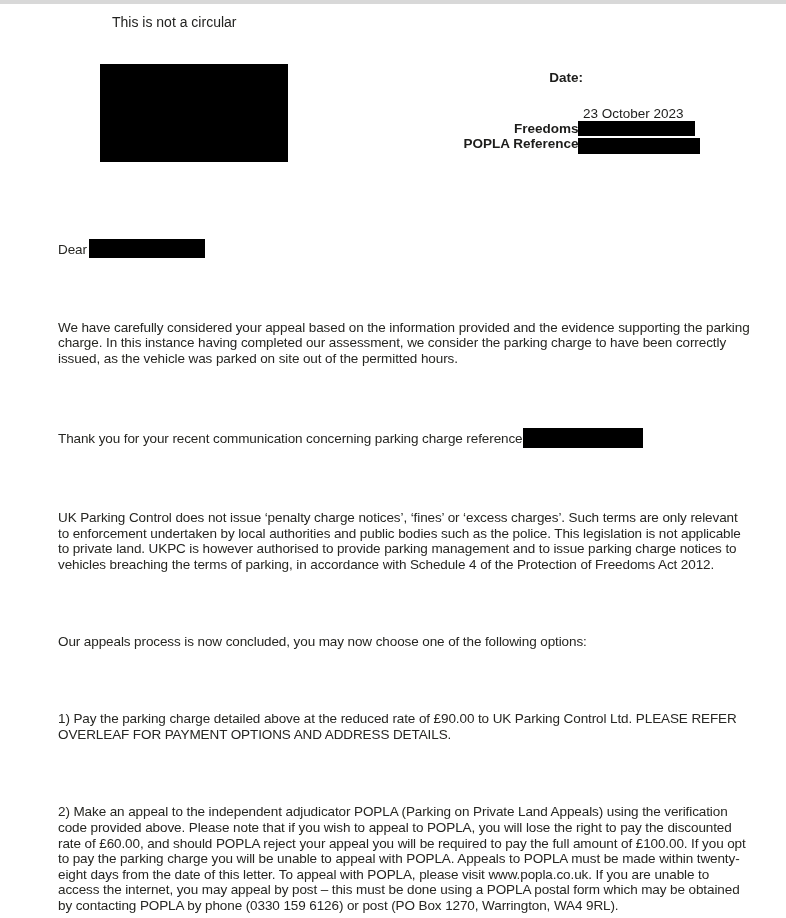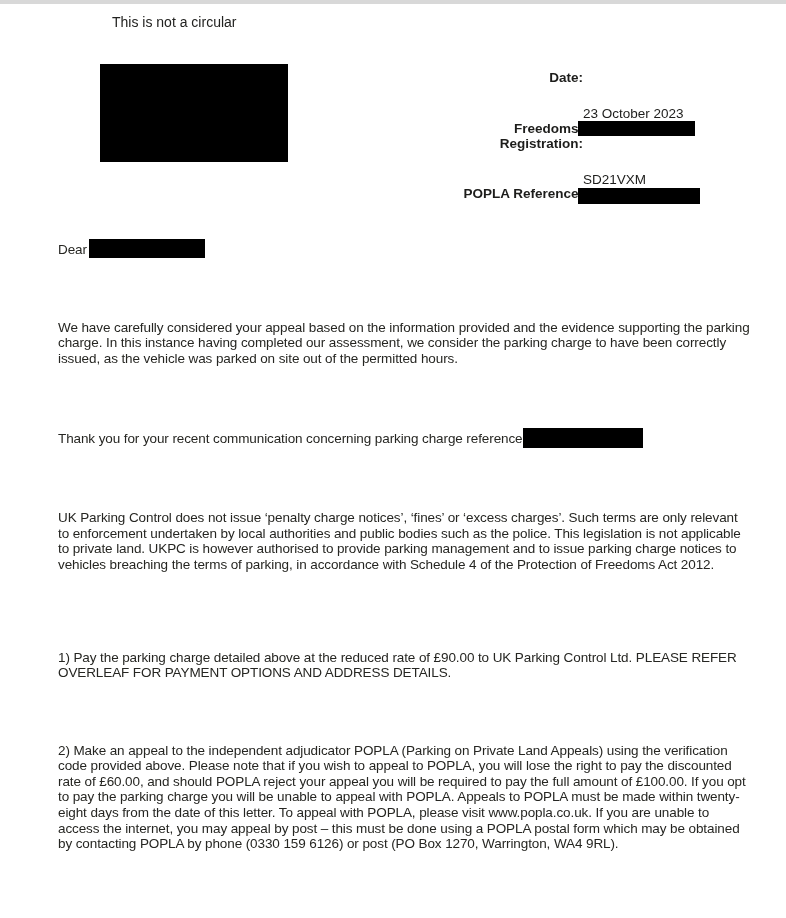--- a/index.html
+++ b/index.html
@@ -95,39 +95,36 @@
   <div class="header-fields">
     <div class="hrow">
       <span class="hlabel">Date:</span>
       <span class="hvalue">23 October 2023</span>
     </div>
     <div class="hrow">
       <span class="hlabel">Freedoms:</span>
       <span class="redact r-ref"></span>
     </div>
     <div class="hrow">
-      <span class="hlabel">Registration:</span>
-      <span class="hvalue">SD21VXM</span>
-    </div>
-    <div class="hrow">
       <span class="hlabel">POPLA Reference:</span>
       <span class="redact r-popla"></span>
     </div>
   </div>
 
   <div class="letter-body">
 
     <p class="salutation"><span>Dear</span><span class="redact inline-name"></span></p>
 
     <p>We have carefully considered your appeal based on the information provided and the evidence supporting the parking charge. In this instance having completed our assessment, we consider the parking charge to have been correctly issued, as the vehicle was parked on site out of the permitted hours.</p>
 
     <p><span>Thank you for your recent communication concerning parking charge reference</span><span class="redact inline-ref"></span></p>
 
     <p>UK Parking Control does not issue ‘penalty charge notices’, ‘fines’ or ‘excess charges’. Such terms are only relevant to enforcement undertaken by local authorities and public bodies such as the police. This legislation is not applicable to private land. UKPC is however authorised to provide parking management and to issue parking charge notices to vehicles breaching the terms of parking, in accordance with Schedule 4 of the Protection of Freedoms Act 2012.</p>
 
+    <p>Our appeals process is now concluded, you may now choose one of the following options:</p>
 
     <p>1) Pay the parking charge detailed above at the reduced rate of £90.00 to UK Parking Control Ltd. PLEASE REFER OVERLEAF FOR PAYMENT OPTIONS AND ADDRESS DETAILS.</p>
 
     <p>2) Make an appeal to the independent adjudicator POPLA (Parking on Private Land Appeals) using the verification code provided above. Please note that if you wish to appeal to POPLA, you will lose the right to pay the discounted rate of £60.00, and should POPLA reject your appeal you will be required to pay the full amount of £100.00. If you opt to pay the parking charge you will be unable to appeal with POPLA. Appeals to POPLA must be made within twenty-eight days from the date of this letter. To appeal with POPLA, please visit www.popla.co.uk. If you are unable to access the internet, you may appeal by post – this must be done using a POPLA postal form which may be obtained by contacting POPLA by phone (0330 159 6126) or post (PO Box 1270, Warrington, WA4 9RL).</p>
 
     
 
     
 
     

